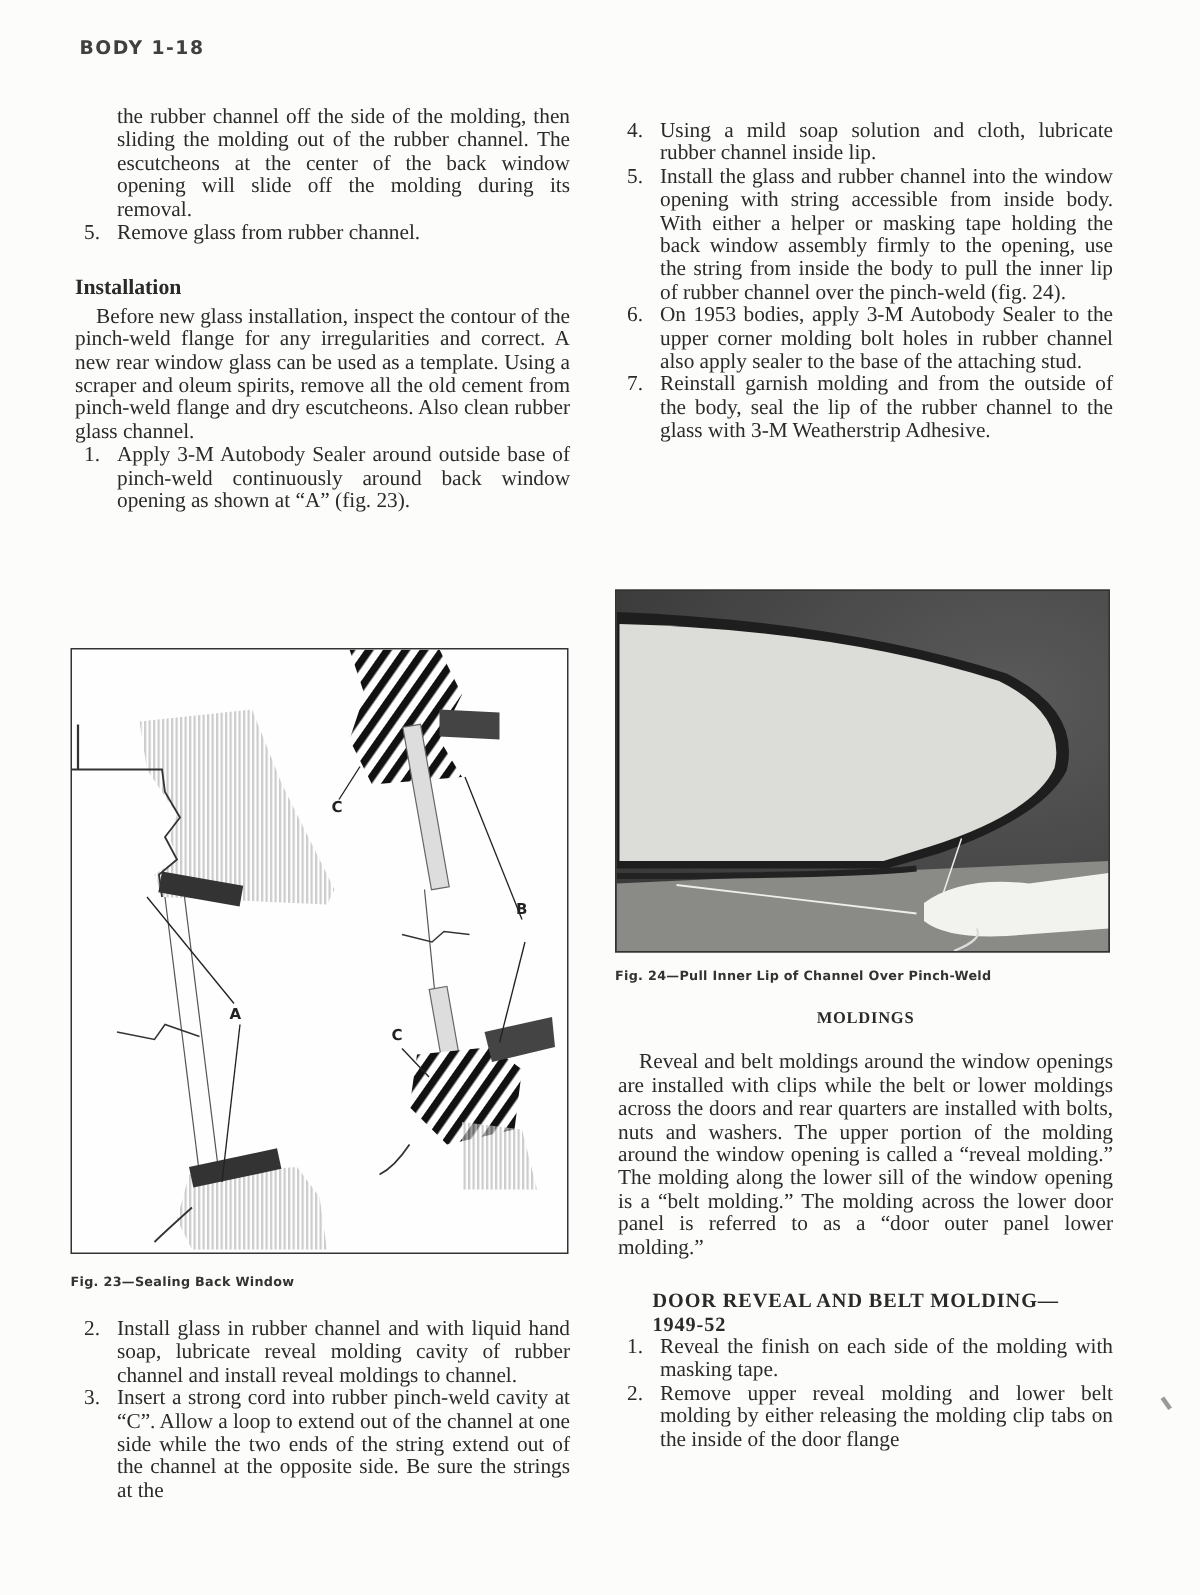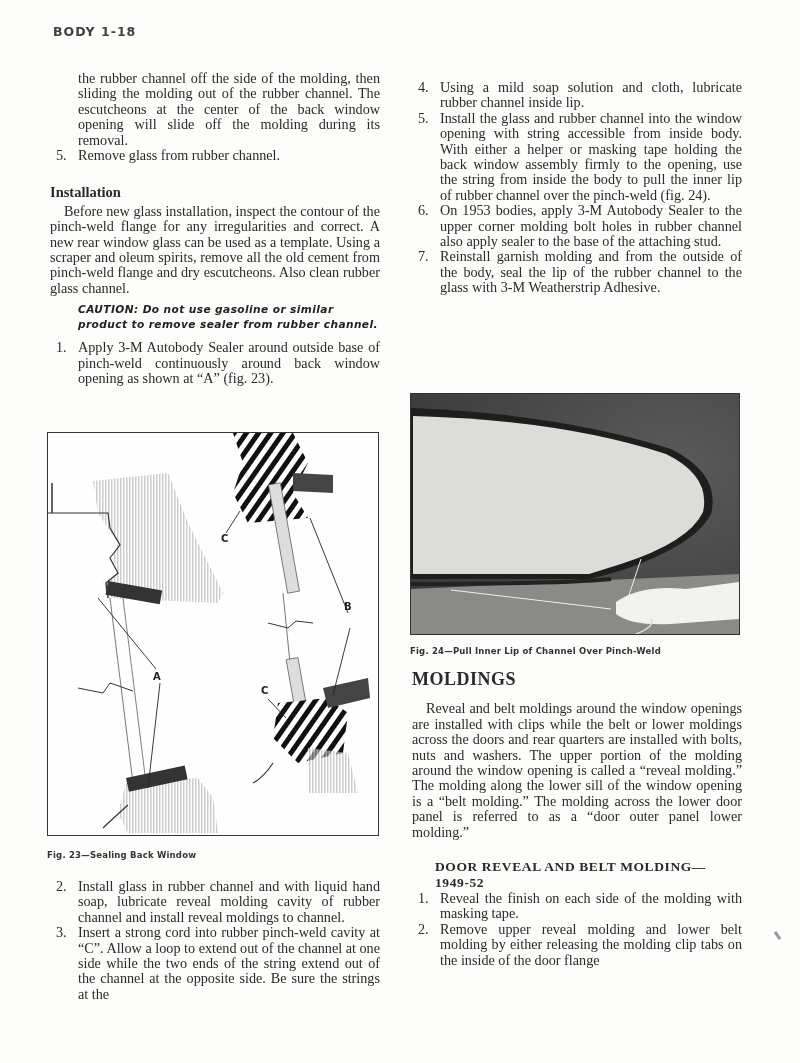--- a/index.html
+++ b/index.html
@@ -23,41 +23,40 @@
   h3.sub { font-size: 14.5px; font-weight: bold; margin: 22px 0 3px 0; }
   .caution {
     font-family: "DejaVu Sans", sans-serif; font-style: italic; font-weight: bold;
     font-size: 10.6px; line-height: 15px; letter-spacing: 0.4px; padding-left: 28px; margin: 6px 0 8px 0; color: #222;
   }
   .figure-box { position: absolute; border: 1.5px solid #333; background: #fefefe; overflow: hidden; }
   .caption {
     position: absolute; font-family: "DejaVu Sans", sans-serif; font-weight: bold; font-size: 8.5px;
     color: #333; text-align: left; letter-spacing: 0.2px;
   }
-  .section-title { font-weight: bold; font-size: 18px; text-align: left; letter-spacing: 0.5px; margin: 0; }
+  .section-title { font-weight: bold; font-size: 11px; text-align: center; letter-spacing: 0.5px; margin: 0; }
   .section-title2 { font-weight: bold; font-size: 13.5px; letter-spacing: 0.6px; line-height: 16px; margin: 0; }
   .fig-label { position: absolute; font-family: "DejaVu Sans", sans-serif; font-weight: bold; font-size: 10px; color: #222; }
   .mark { position: absolute; left: 776px; top: 931px; width: 3px; height: 9px; background: #999; transform: rotate(-35deg); }
 </style>
 </head>
 <body>
 
 <div class="header">BODY 1-18</div>
 
 <div class="col col-left" style="top:71px;">
   <p class="indent-block">the rubber channel off the side of the molding, then sliding the molding out of the rubber channel. The escutcheons at the center of the back window opening will slide off the molding during its removal.</p>
   <ol>
     <li>
       <span class="num">5.</span>
       <span>Remove glass from rubber channel.</span>
     </li>
   </ol>
   <h3 class="sub">Installation</h3>
   <p class="para">Before new glass installation, inspect the contour of the pinch-weld flange for any irregularities and correct. A new rear window glass can be used as a template. Using a scraper and oleum spirits, remove all the old cement from pinch-weld flange and dry escutcheons. Also clean rubber glass channel.</p>
-  <div class="caution">CAUTION: Do not use gasoline or similar product to remove sealer from rubber channel.</div>
   <ol>
     <li>
       <span class="num">1.</span>
       <span>Apply 3-M Autobody Sealer around outside base of pinch-weld continuously around back window opening as shown at “A” (fig. 23).</span>
     </li>
   </ol>
 </div>
 
 <div class="figure-box" style="left:47px; top:432px; width:330px; height:402px;">
   <svg width="330" height="402" viewBox="0 0 330 402">

